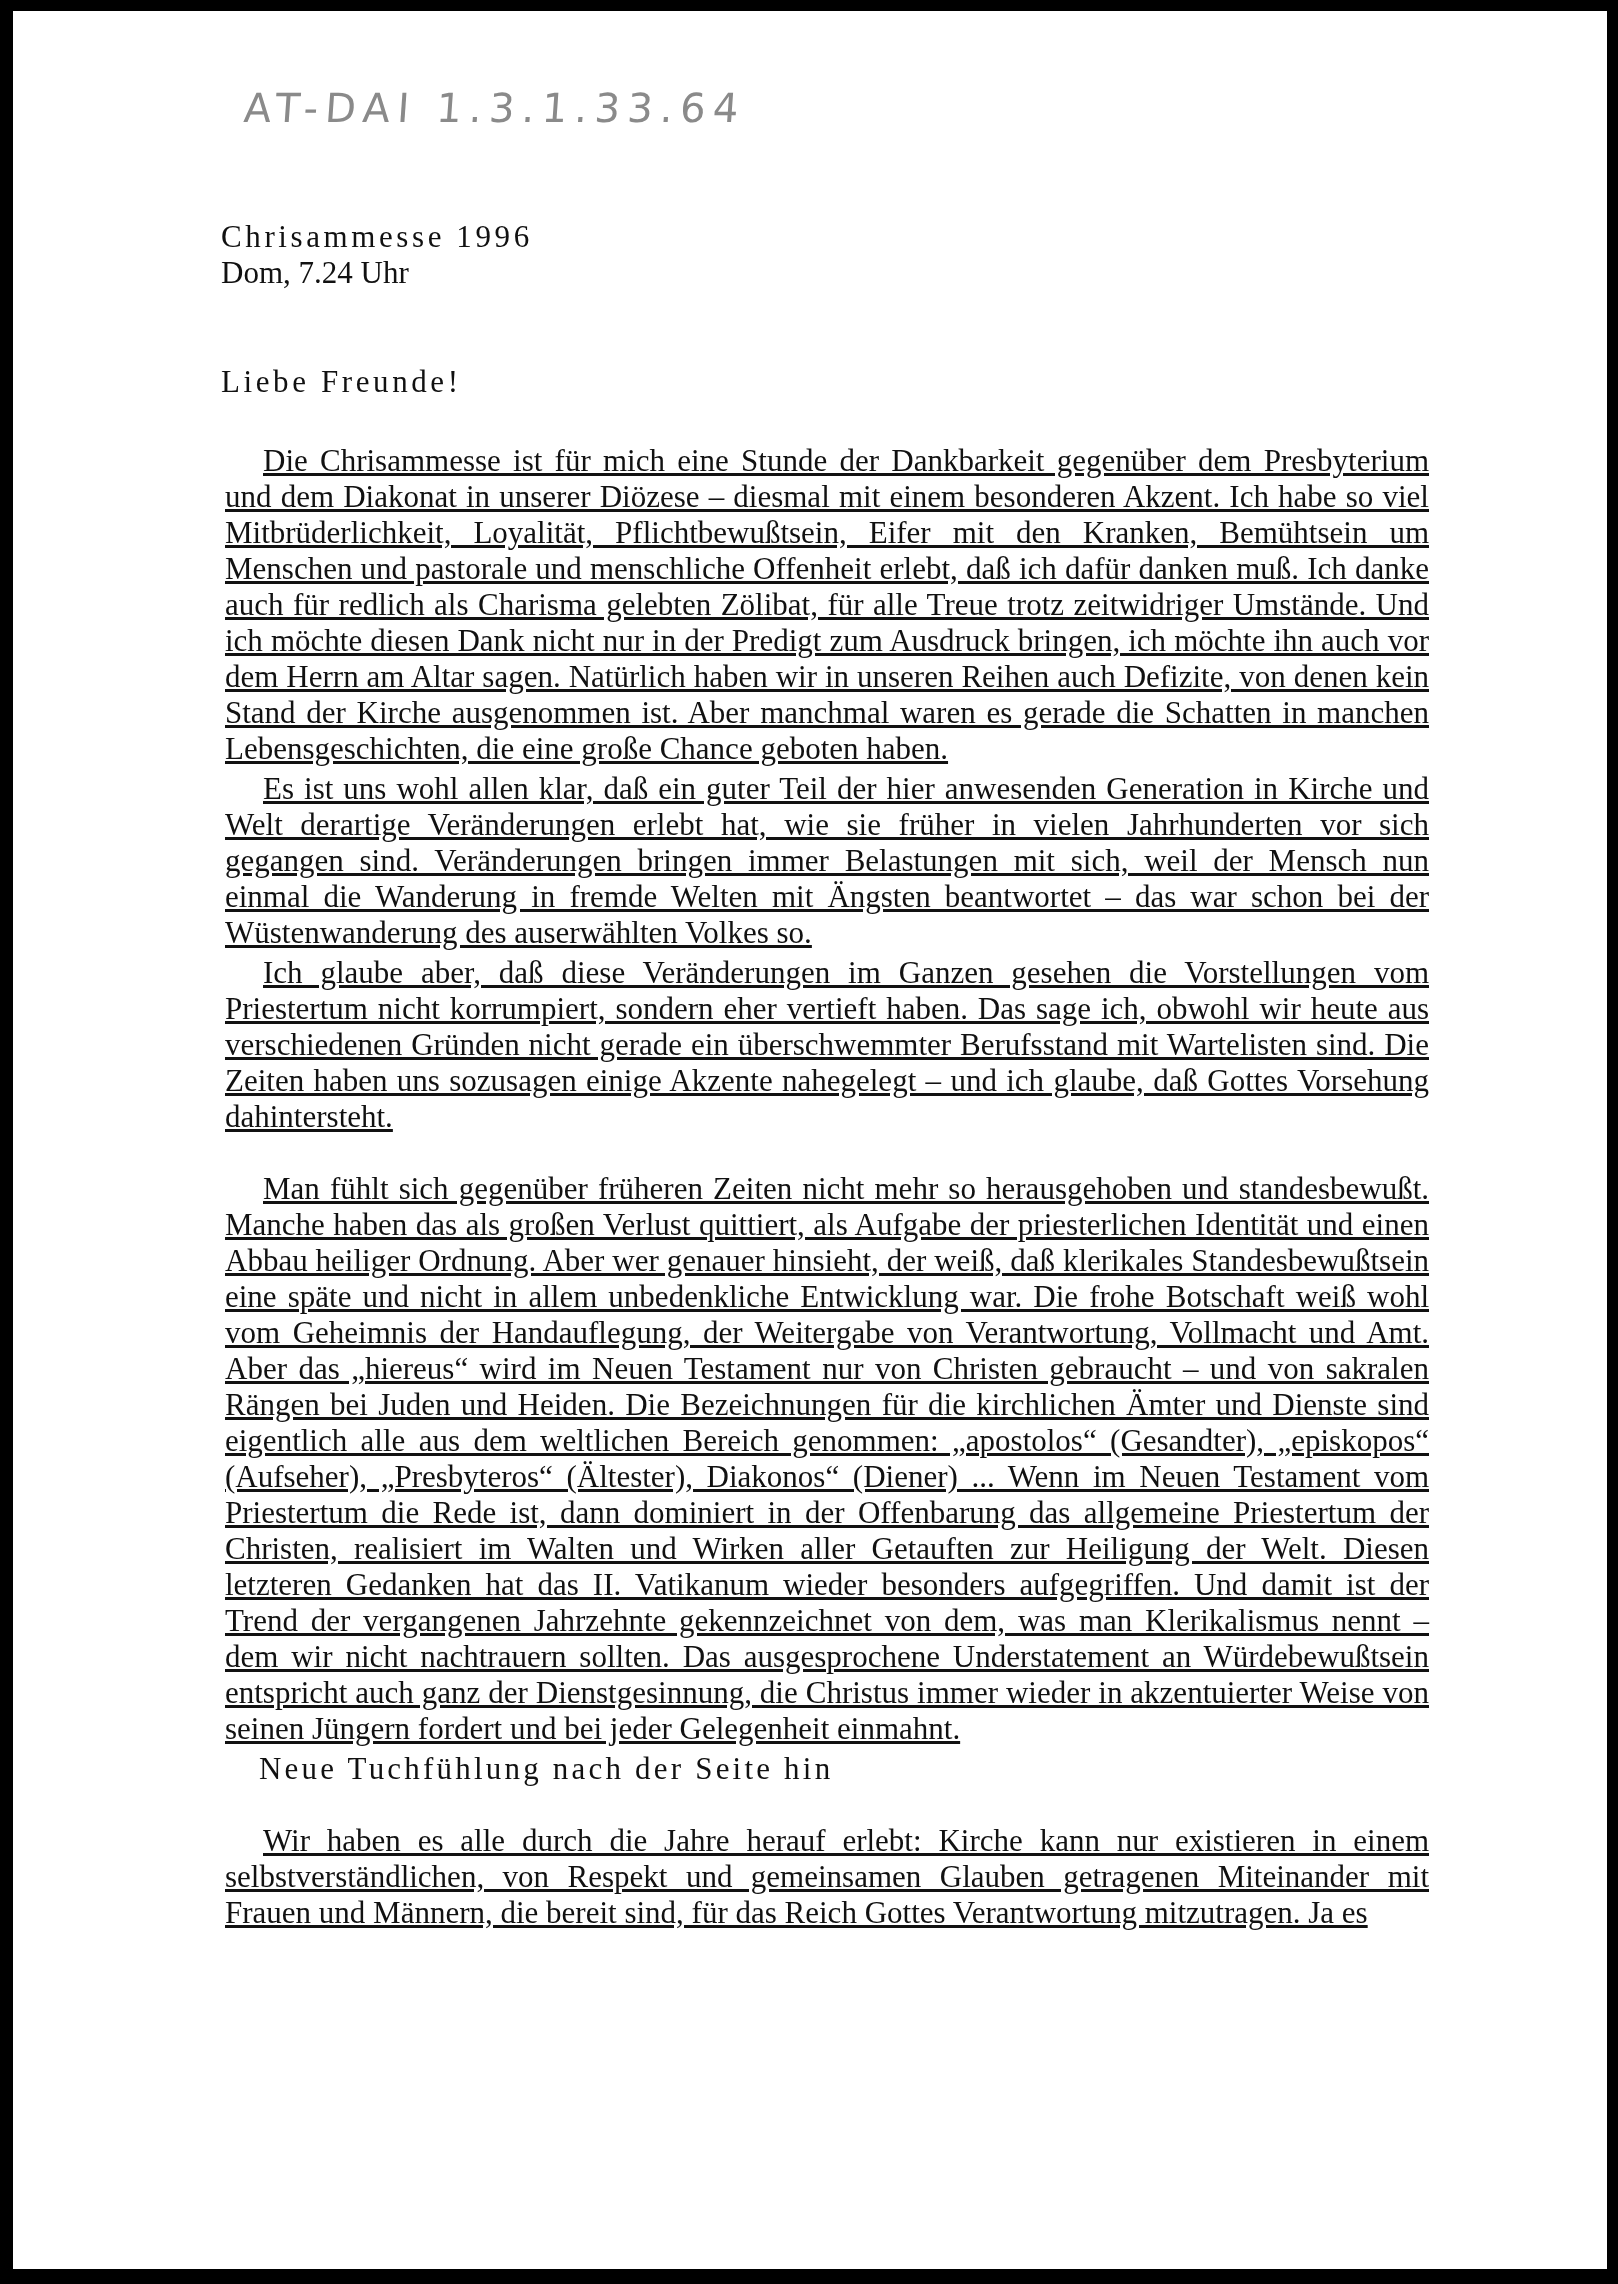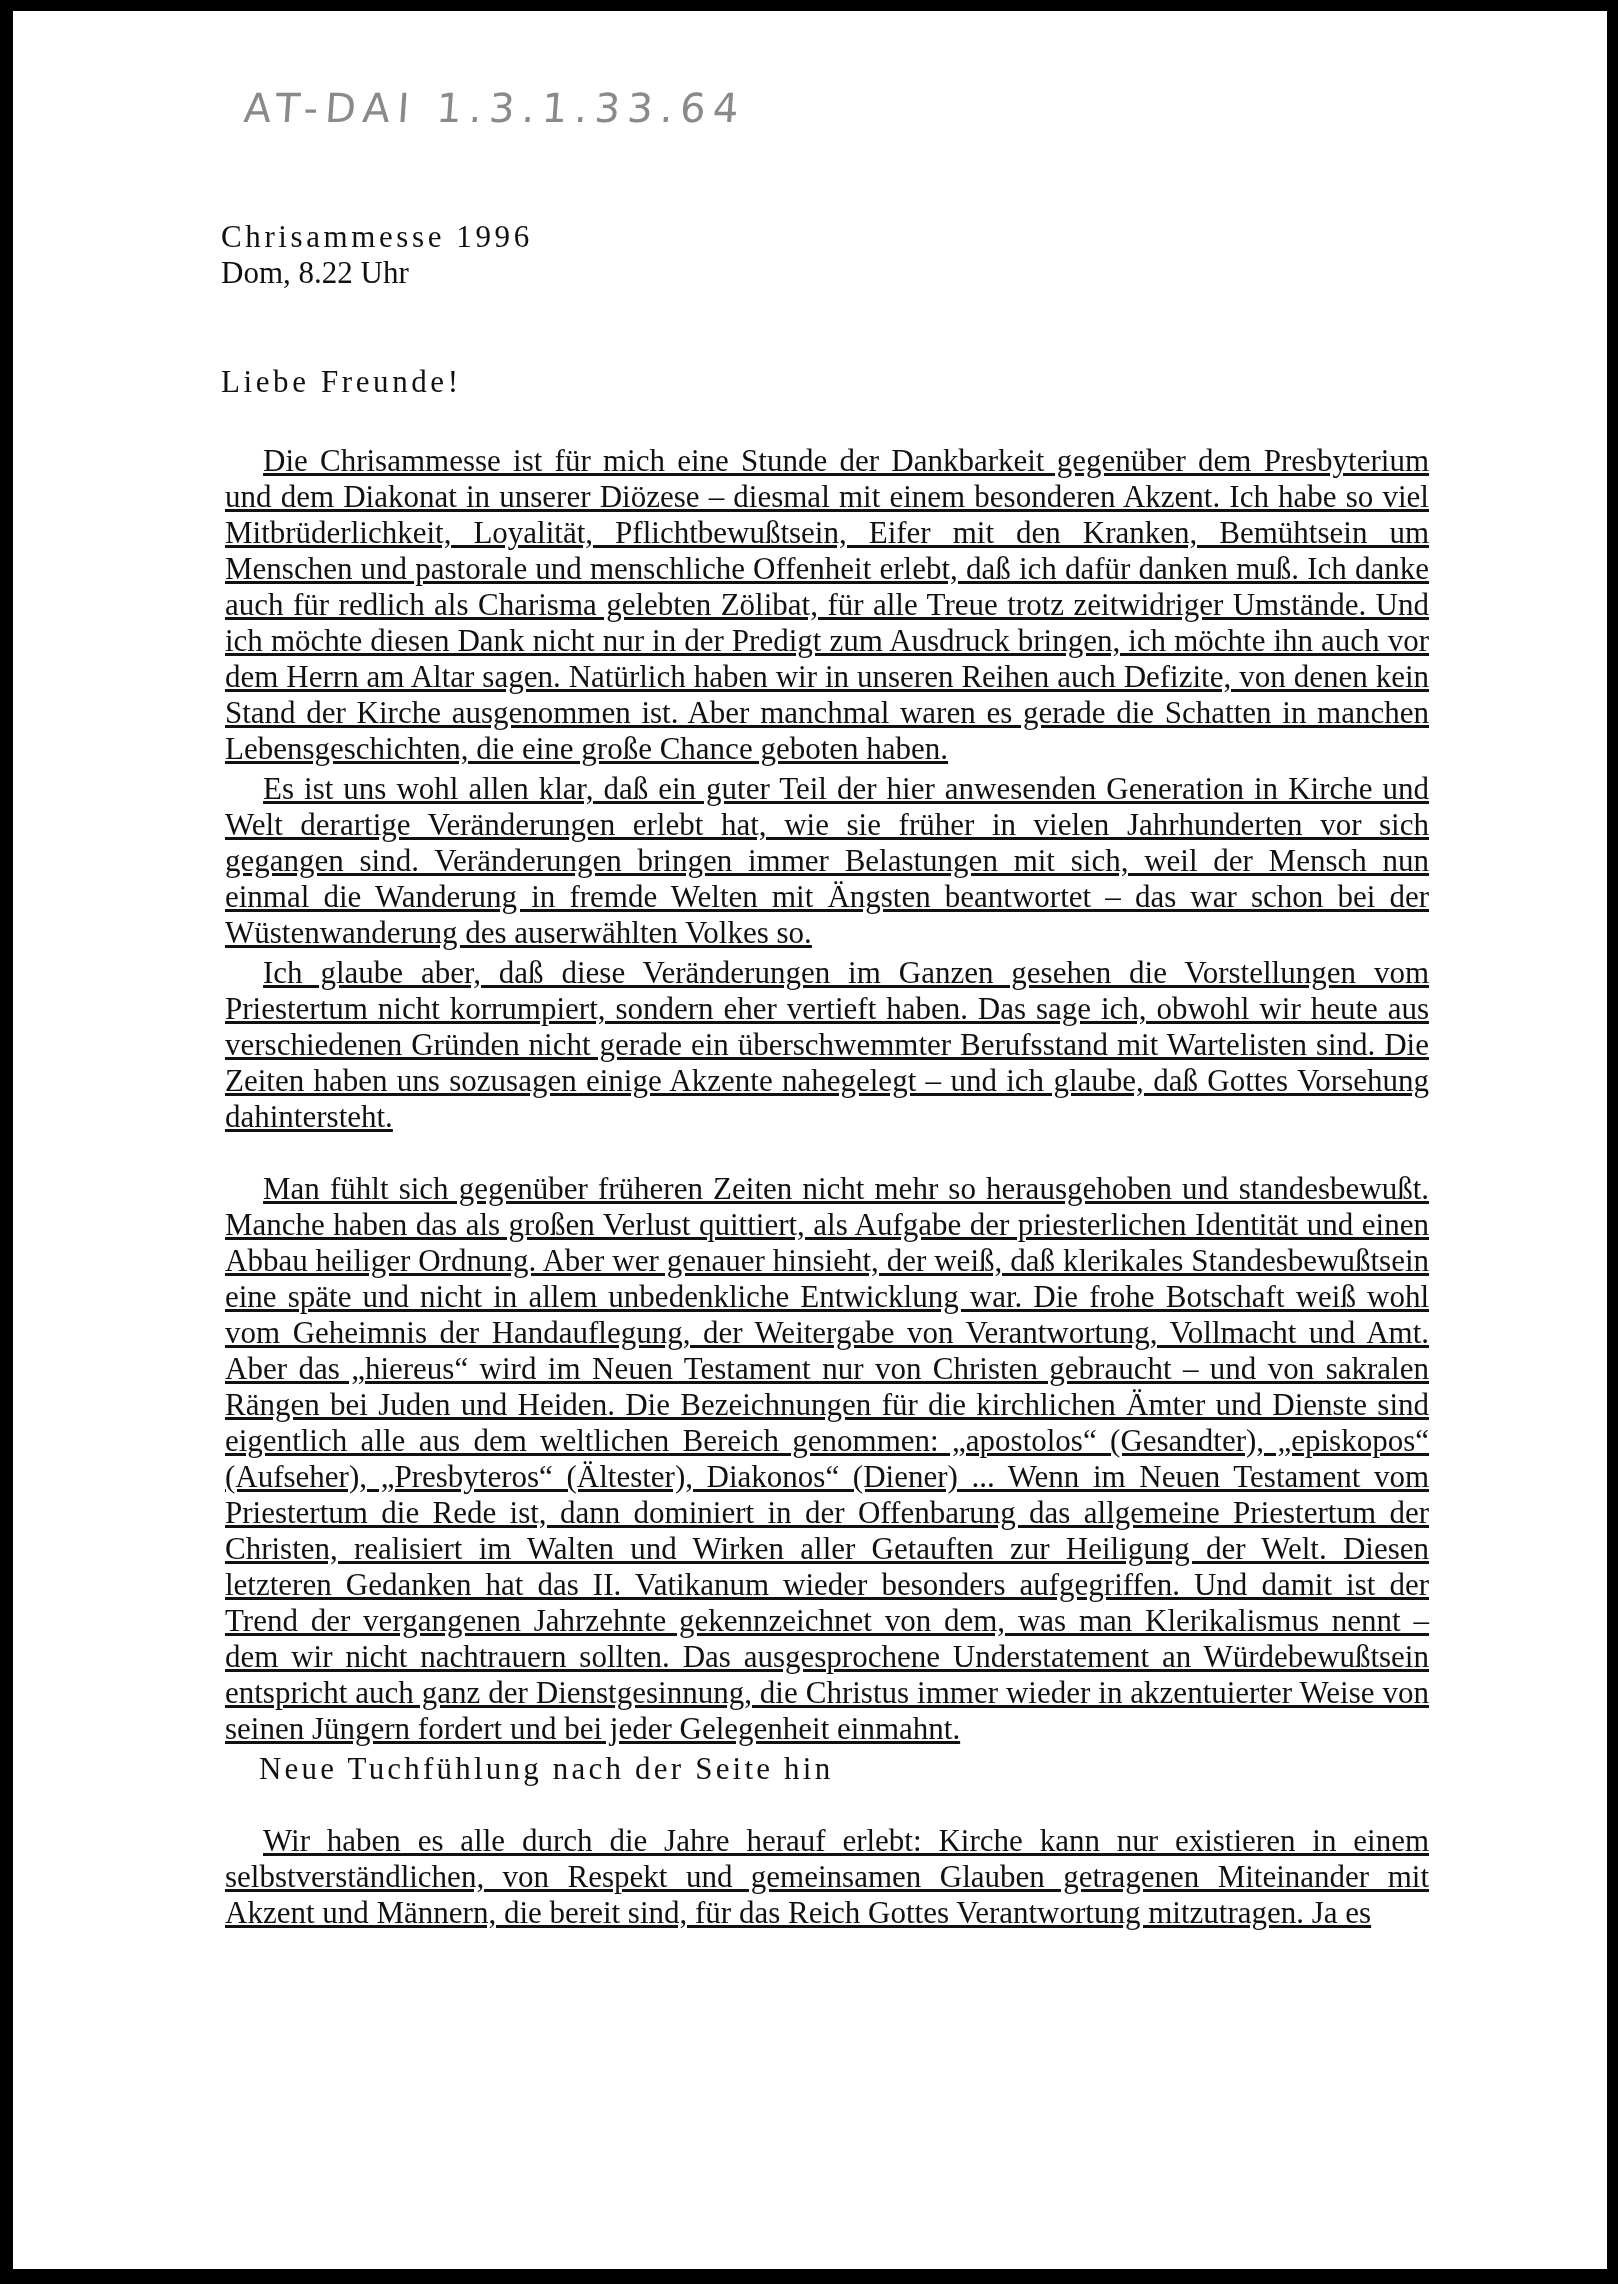--- a/index.html
+++ b/index.html
@@ -98,30 +98,30 @@
 </head>
 <body>
 
 <div class="page">
 
   <div class="archive-label">AT-DAI 1.3.1.33.64</div>
 
   <div class="doc">
 
     <div class="title">Chrisammesse 1996</div>
-    <div class="subtitle">Dom, 8.22 Uhr</div>
+    <div class="subtitle">Dom, 7.24 Uhr</div>
 
     <div class="salutation">Liebe Freunde!</div>
 
     <div class="body-block">
       <p class="para">Die Chrisammesse ist für mich eine Stunde der Dankbarkeit gegenüber dem Presbyterium und dem Diakonat in unserer Diözese – diesmal mit einem besonderen Akzent. Ich habe so viel Mitbrüderlichkeit, Loyalität, Pflichtbewußtsein, Eifer mit den Kranken, Bemühtsein um Menschen und pastorale und menschliche Offenheit erlebt, daß ich dafür danken muß. Ich danke auch für redlich als Charisma gelebten Zölibat, für alle Treue trotz zeitwidriger Umstände. Und ich möchte diesen Dank nicht nur in der Predigt zum Ausdruck bringen, ich möchte ihn auch vor dem Herrn am Altar sagen. Natürlich haben wir in unseren Reihen auch Defizite, von denen kein Stand der Kirche ausgenommen ist. Aber manchmal waren es gerade die Schatten in manchen Lebensgeschichten, die eine große Chance geboten haben.</p>
       <p class="para">Es ist uns wohl allen klar, daß ein guter Teil der hier anwesenden Generation in Kirche und Welt derartige Veränderungen erlebt hat, wie sie früher in vielen Jahrhunderten vor sich gegangen sind. Veränderungen bringen immer Belastungen mit sich, weil der Mensch nun einmal die Wanderung in fremde Welten mit Ängsten beantwortet – das war schon bei der Wüstenwanderung des auserwählten Volkes so.</p>
       <p class="para">Ich glaube aber, daß diese Veränderungen im Ganzen gesehen die Vorstellungen vom Priestertum nicht korrumpiert, sondern eher vertieft haben. Das sage ich, obwohl wir heute aus verschiedenen Gründen nicht gerade ein überschwemmter Berufsstand mit Wartelisten sind. Die Zeiten haben uns sozusagen einige Akzente nahegelegt – und ich glaube, daß Gottes Vorsehung dahintersteht.</p>
 
       <p class="para after-heading">Man fühlt sich gegenüber früheren Zeiten nicht mehr so herausgehoben und standesbewußt. Manche haben das als großen Verlust quittiert, als Aufgabe der priesterlichen Identität und einen Abbau heiliger Ordnung. Aber wer genauer hinsieht, der weiß, daß klerikales Standesbewußtsein eine späte und nicht in allem unbedenkliche Entwicklung war. Die frohe Botschaft weiß wohl vom Geheimnis der Handauflegung, der Weitergabe von Verantwortung, Vollmacht und Amt. Aber das „hiereus“ wird im Neuen Testament nur von Christen gebraucht – und von sakralen Rängen bei Juden und Heiden. Die Bezeichnungen für die kirchlichen Ämter und Dienste sind eigentlich alle aus dem weltlichen Bereich genommen: „apostolos“ (Gesandter), „episkopos“ (Aufseher), „Presbyteros“ (Ältester), Diakonos“ (Diener) ... Wenn im Neuen Testament vom Priestertum die Rede ist, dann dominiert in der Offenbarung das allgemeine Priestertum der Christen, realisiert im Walten und Wirken aller Getauften zur Heiligung der Welt. Diesen letzteren Gedanken hat das II. Vatikanum wieder besonders aufgegriffen. Und damit ist der Trend der vergangenen Jahrzehnte gekennzeichnet von dem, was man Klerikalismus nennt – dem wir nicht nachtrauern sollten. Das ausgesprochene Understatement an Würdebewußtsein entspricht auch ganz der Dienstgesinnung, die Christus immer wieder in akzentuierter Weise von seinen Jüngern fordert und bei jeder Gelegenheit einmahnt.</p>
 
       <div class="heading-sub">Neue Tuchfühlung nach der Seite hin</div>
-      <p class="para after-heading">Wir haben es alle durch die Jahre herauf erlebt: Kirche kann nur existieren in einem selbstverständlichen, von Respekt und gemeinsamen Glauben getragenen Miteinander mit Akzent und Männern, die bereit sind, für das Reich Gottes Verantwortung mitzutragen. Ja es</p>
+      <p class="para after-heading">Wir haben es alle durch die Jahre herauf erlebt: Kirche kann nur existieren in einem selbstverständlichen, von Respekt und gemeinsamen Glauben getragenen Miteinander mit Frauen und Männern, die bereit sind, für das Reich Gottes Verantwortung mitzutragen. Ja es</p>
     </div>
 
   </div>
 </div>
 
 
 </body></html>

